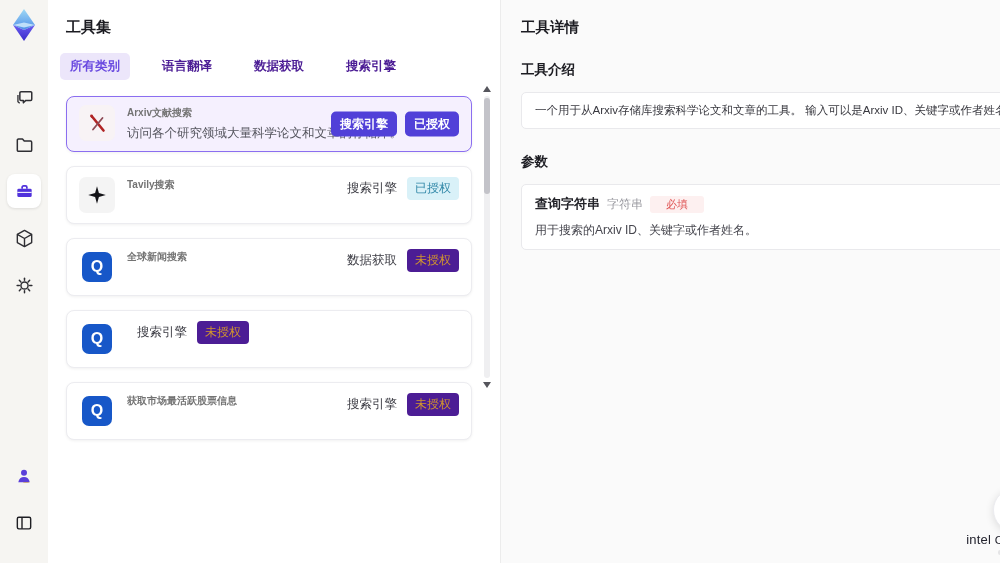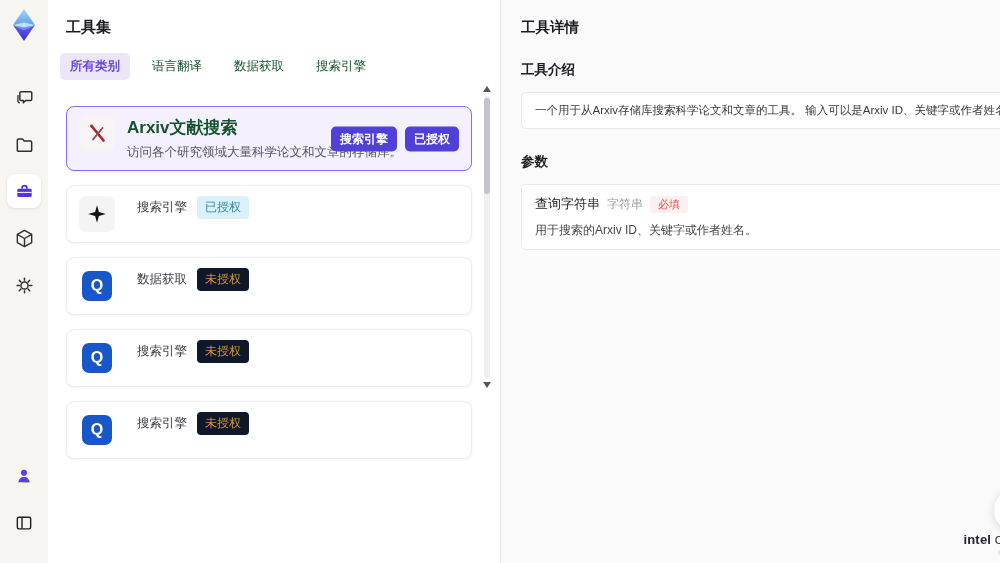--- a/index.html
+++ b/index.html
@@ -20,25 +20,26 @@
   }
   .rail-btn svg { display:block; }
   .rail-btn.active { background:#ffffff; box-shadow:0 1px 3px rgba(0,0,0,.10); }
   .rail-spacer { flex:1; }
   
   .panel-left {
     width:452px; flex:0 0 452px; background:#ffffff; position:relative;
     padding:18px 0 0 0; height:404px;
   }
   .panel-left h1 { font-size:15px; font-weight:700; margin:0 0 16px 18px; }
-  .tabs { display:flex; align-items:center; gap:12px; margin:0 0 24px 12px; }
+  .tabs { display:flex; align-items:center; gap:22px; margin:0 0 14px 12px; }
   .tab {
-    border:none; background:transparent; color:#14532d; font-size:12.5px;
+    border:none; background:transparent; color:#4c1d95; font-size:12.5px;
     padding:5px 10px; border-radius:5px; cursor:pointer;
     font-family:inherit;
+    font-weight:bold;
   }
   .tab.active { background:#ece6fa; color:#6a4ae0; font-weight:600; }
   .tool-list { padding:2px 28px 0 18px; height:calc(563px - 92px); overflow:hidden; }
   .tool-card {
     background:#ffffff; border:1px solid #ececf0; border-radius:8px;
     box-shadow:0 1px 3px rgba(0,0,0,.06);
     padding:10px 12px; margin-bottom:14px; display:flex; gap:12px;
     position:relative; cursor:pointer;
   }
   .tool-card.selected {
@@ -50,66 +51,66 @@
   }
   .tool-icon.tile-arxiv-logo-icon { background:#f8f3f5; }
   .tool-icon.tile-news-q-icon { background:transparent; }
   .qtile {
     width:30px; height:30px; border-radius:7px; background:#1757c8;
     color:#fff; font-weight:700; font-size:16px; display:flex;
     align-items:center; justify-content:center;
   }
   .tool-body { flex:1; min-width:0; }
   .tool-top { display:flex; align-items:flex-start; }
-  .tool-name { font-size:17px; font-weight:700; color:#14532d; flex:1; padding-top:1px; }
+  .tool-name { font-size:10px; font-weight:700; color:#737373; flex:1; padding-top:1px; }
   .tool-desc { font-size:12.5px; color:#55555e; line-height:1.55; margin-top:4px; }
   .tool-card.selected .tool-desc { white-space:nowrap; overflow:hidden; }
   .badges { display:flex; gap:8px; align-items:center; margin-left:8px; flex:0 0 auto; }
   .tool-card.selected .badges {
     position:absolute; right:12px; top:50%; transform:translateY(-50%);
   }
   .cat-text { font-size:12.5px; color:#3c3c44; padding:2px 2px; }
   .badge { font-size:12px; padding:3px 8px; border-radius:4px; white-space:nowrap; }
   .badge.solid { background:#5140d8; color:#ffffff; font-weight:600; padding:4px 9px; border-radius:5px; }
   .badge.cyan { background:#d9f1f8; color:#3188a8; }
-  .badge.yellow { background:#0f172a; color:#d1952e; }
+  .badge.yellow { background:#4c1d95; color:#d1952e; }
   
   .list-scrollbar { position:absolute; right:9px; top:86px; bottom:16px; width:8px; }
   .sb-track { position:absolute; left:1px; top:10px; bottom:10px; width:6px; background:#efeff1; border-radius:3px; }
   .sb-thumb { position:absolute; left:1px; top:12px; width:6px; height:96px; background:#c3c3c9; border-radius:3px; cursor:grab; }
   .sb-up, .sb-down { position:absolute; left:0; width:0; height:0; border-left:4px solid transparent; border-right:4px solid transparent; cursor:pointer; }
   .sb-up { top:0; border-bottom:6px solid #55555c; }
   .sb-down { bottom:0; border-top:6px solid #55555c; }
   
   .panel-right {
     flex:1; background:#fafafa; border-left:1px solid #ececec;
     padding:18px 20px; position:relative; height:563px;
   }
   .panel-right h1 { font-size:14.5px; font-weight:700; margin-bottom:24px; }
   .section-h { font-size:13.5px; font-weight:700; margin-bottom:13px; }
   .info-card {
     background:#ffffff; border:1px solid #e9e9ec; border-radius:5px;
     padding:10px 13px; margin-bottom:24px;
   }
   .intro-text { font-size:11.5px; color:#38383f; white-space:nowrap; overflow:hidden; }
   .param-line { display:flex; align-items:center; gap:7px; }
-  .param-name { font-size:13px; font-weight:400; color:#232329; }
+  .param-name { font-size:13px; font-weight:700; color:#232329; }
   .param-type { font-size:12px; color:#98989f; }
-  .param-req { font-size:11px; color:#e05656; background:#fdf0f0; padding:1px 8px; border-radius:3px; }
+  .param-req { font-size:11px; color:#e05656; background:#fdf0f0; padding:1px 16px; border-radius:3px; }
   .param-desc { font-size:12px; color:#46464e; margin-top:9px; }
   
   .fab {
     position:absolute; right:15px; bottom:31px; width:44px; height:44px;
     border-radius:50%; background:#ffffff; border:1px solid #ececf0;
     box-shadow:0 2px 8px rgba(0,0,0,.12);
     display:flex; align-items:center; justify-content:center; cursor:pointer;
   }
   .intel-brand { position:absolute; right:16px; bottom:8px; text-align:right; }
   .intel-line { font-size:13px; color:#23232e; }
-  .intel-line .i { font-weight:700; letter-spacing:.2px; }
+  .intel-line .i { font-weight:400; letter-spacing:.2px; }
   .intel-line .c { font-weight:400; letter-spacing:2px; font-size:11.5px; text-transform:uppercase; }
   .intel-sub { width:38px; height:5px; background:#e4e4e6; border-radius:2px; margin:3px 0 0 auto; }
 </style>
 </head>
 <body>
 
 <nav class="rail">
   <div class="rail-logo">
     <svg width="38" height="38" viewBox="0 0 38 38">
       <defs>
@@ -231,33 +232,35 @@
     </div>
   </div>
       <div class="tool-card">
     <span class="tool-icon tile-tavily-star-icon">
           <svg width="24" height="24" viewBox="0 0 24 24">
             <path d="M12 3.2l1.9 6.9 6.9 1.9-6.9 1.9L12 20.8l-1.9-6.9-6.9-1.9 6.9-1.9z" fill="#141418"></path>
           </svg>
         </span>
     <div class="tool-body">
       <div class="tool-top">
+        <span class="tool-name">Tavily搜索</span>
         <span class="badges">
           <span class="cat-text">搜索引擎</span>
           <span class="badge cyan">已授权</span>
         </span>
       </div>
     </div>
   </div>
       <div class="tool-card">
     <span class="tool-icon tile-news-q-icon">
           <span class="qtile">Q</span>
         </span>
     <div class="tool-body">
       <div class="tool-top">
+        <span class="tool-name">全球新闻搜索</span>
         <span class="badges">
           <span class="cat-text">数据获取</span>
           <span class="badge yellow">未授权</span>
         </span>
       </div>
     </div>
   </div>
       <div class="tool-card">
     <span class="tool-icon tile-news-q-icon">
           <span class="qtile">Q</span>
@@ -270,20 +273,21 @@
         </span>
       </div>
     </div>
   </div>
       <div class="tool-card">
     <span class="tool-icon tile-news-q-icon">
           <span class="qtile">Q</span>
         </span>
     <div class="tool-body">
       <div class="tool-top">
+        <span class="tool-name">获取市场最活跃股票信息</span>
         <span class="badges">
           <span class="cat-text">搜索引擎</span>
           <span class="badge yellow">未授权</span>
         </span>
       </div>
     </div>
   </div>
     </div>
 
   <div class="list-scrollbar">

